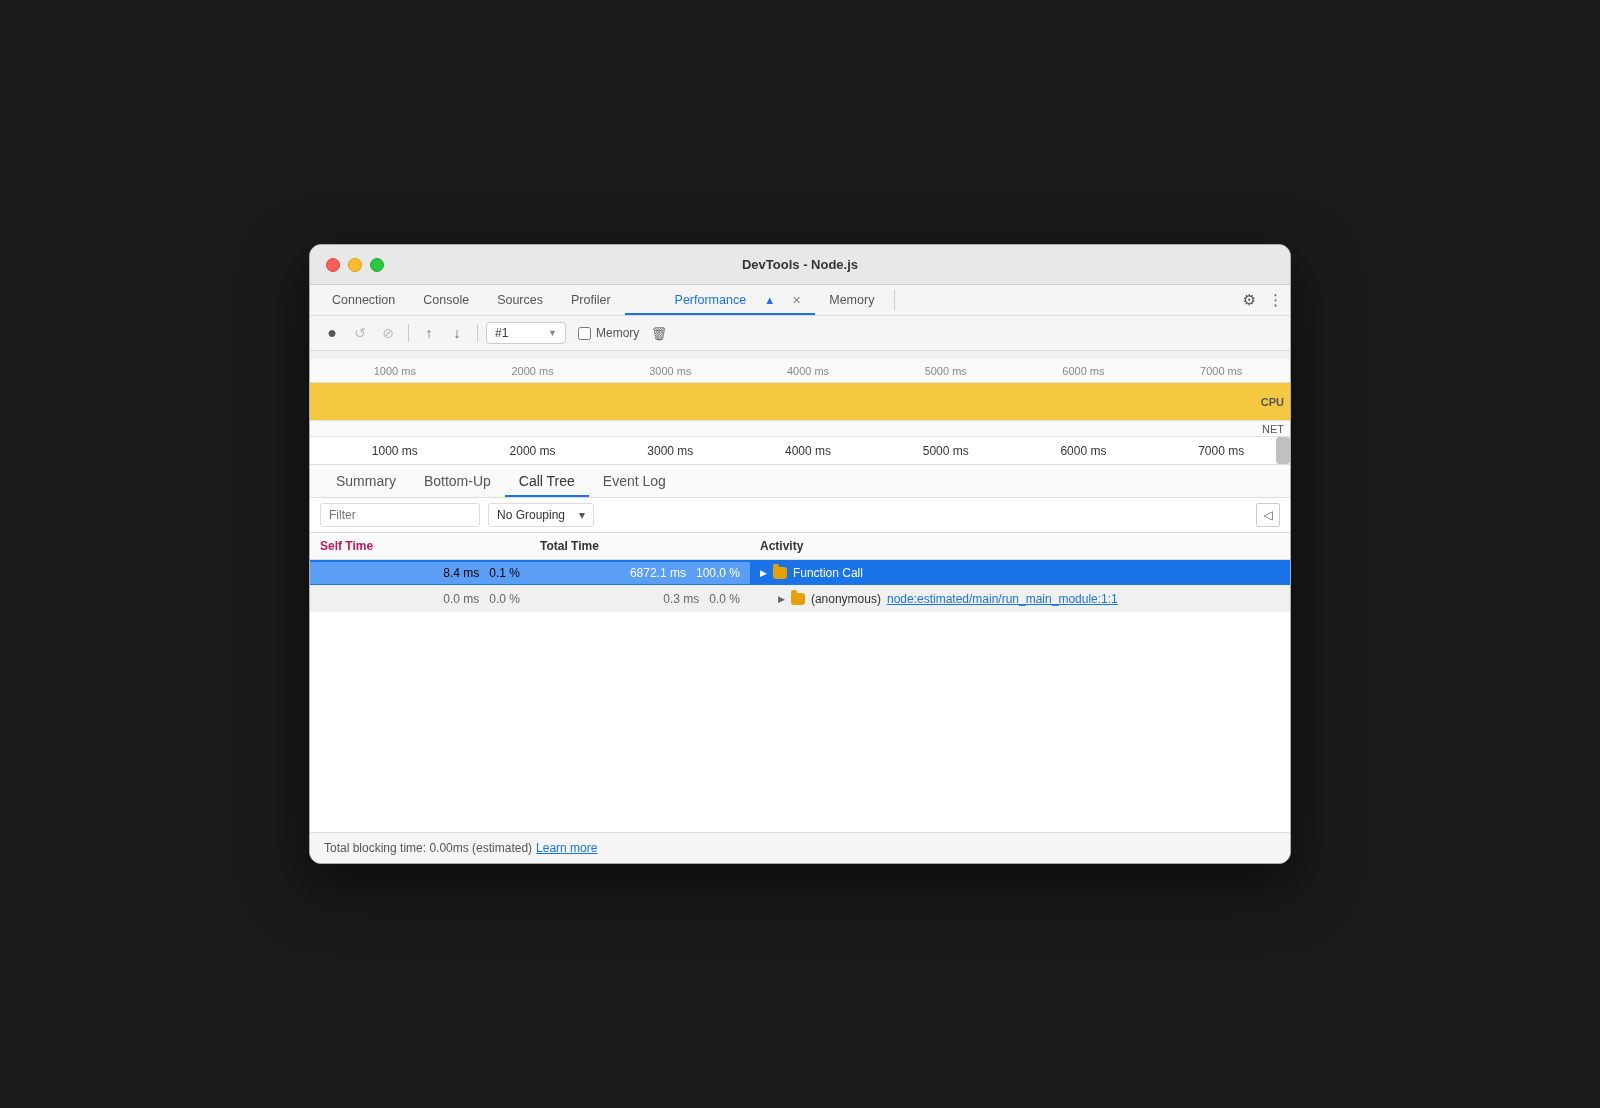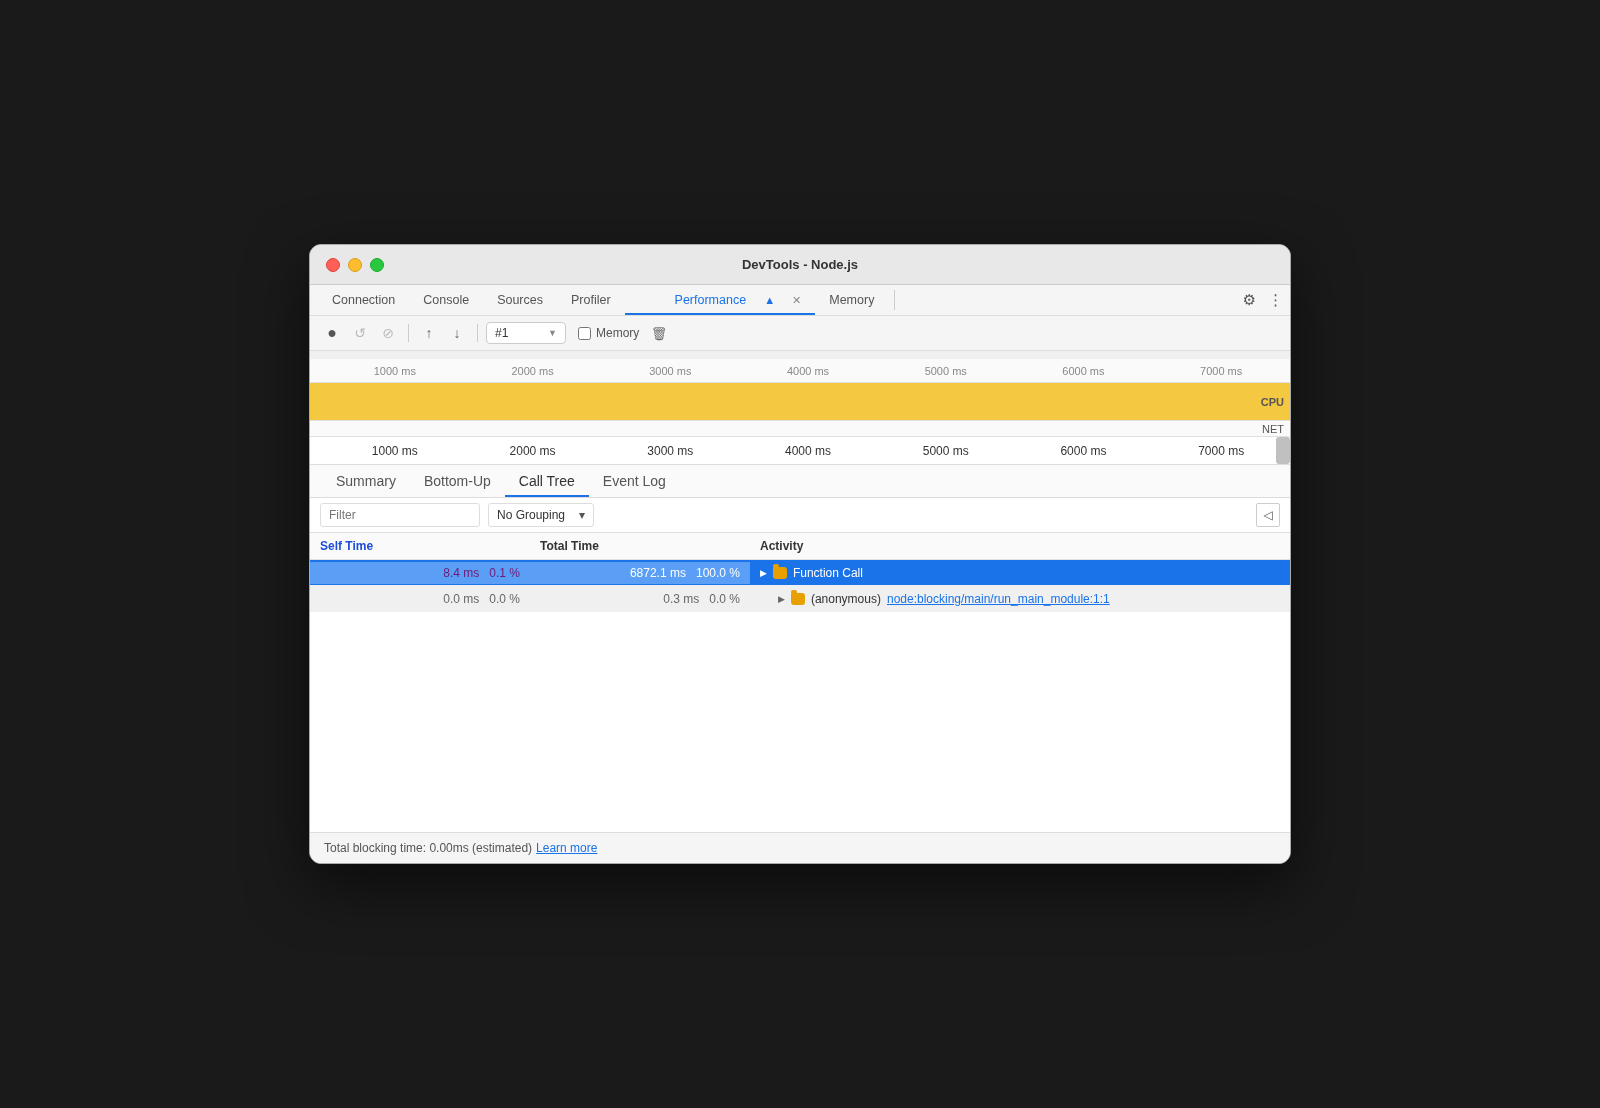--- a/index.html
+++ b/index.html
@@ -293,21 +293,21 @@
     .data-table {
       width: 100%;
       font-size: 12px;
     }
     .data-table-header {
       display: flex;
       background: #fafafa;
       border-bottom: 1px solid #e0e0e0;
       padding: 6px 0;
     }
-    .col-self-time { width: 220px; padding: 0 10px; font-weight: 600; color: #1d4ed8; }
+    .col-self-time { width: 220px; padding: 0 10px; font-weight: 600; color: #be185d; }
     .col-total-time { width: 220px; padding: 0 10px; font-weight: 600; color: #333; }
     .col-activity { flex: 1; padding: 0 10px; font-weight: 600; color: #333; }
     .data-row {
       display: flex;
       align-items: center;
       border-bottom: 1px solid #f0f0f0;
       min-height: 26px;
     }
     .data-row.highlighted {
       background: #1a73e8;
@@ -324,21 +324,21 @@
     .cell-total-time {
       width: 220px;
       padding: 4px 10px;
       display: flex;
       justify-content: flex-end;
       gap: 10px;
       font-size: 12px;
     }
     .cell-self-time.highlighted-cell {
       background: #5a9ff5;
-      color: #701a75;
+      color: #000000;
     }
     .cell-total-time.highlighted-cell {
       background: #5a9ff5;
       color: white;
     }
     .cell-activity {
       flex: 1;
       padding: 4px 10px;
       display: flex;
       align-items: center;
@@ -550,21 +550,21 @@
         <span>0.0 %</span>
       </div>
       <div class="cell-total-time" style="color:#666;">
         <span>0.3 ms</span>
         <span>0.0 %</span>
       </div>
       <div class="cell-activity sub-row">
         <span class="expand-arrow">▶</span>
         <div class="folder-icon"></div>
         <span class="activity-text">(anonymous)</span>
-        <span class="activity-link">node:blocking/main/run_main_module:1:1</span>
+        <span class="activity-link">node:estimated/main/run_main_module:1:1</span>
       </div>
     </div>
 
     <div style="height: 220px; background: white;"></div>
   </div>
 
   <div class="status-bar">
     <span>Total blocking time: 0.00ms (estimated)</span>
     <span class="learn-more-link">Learn more</span>
   </div>

